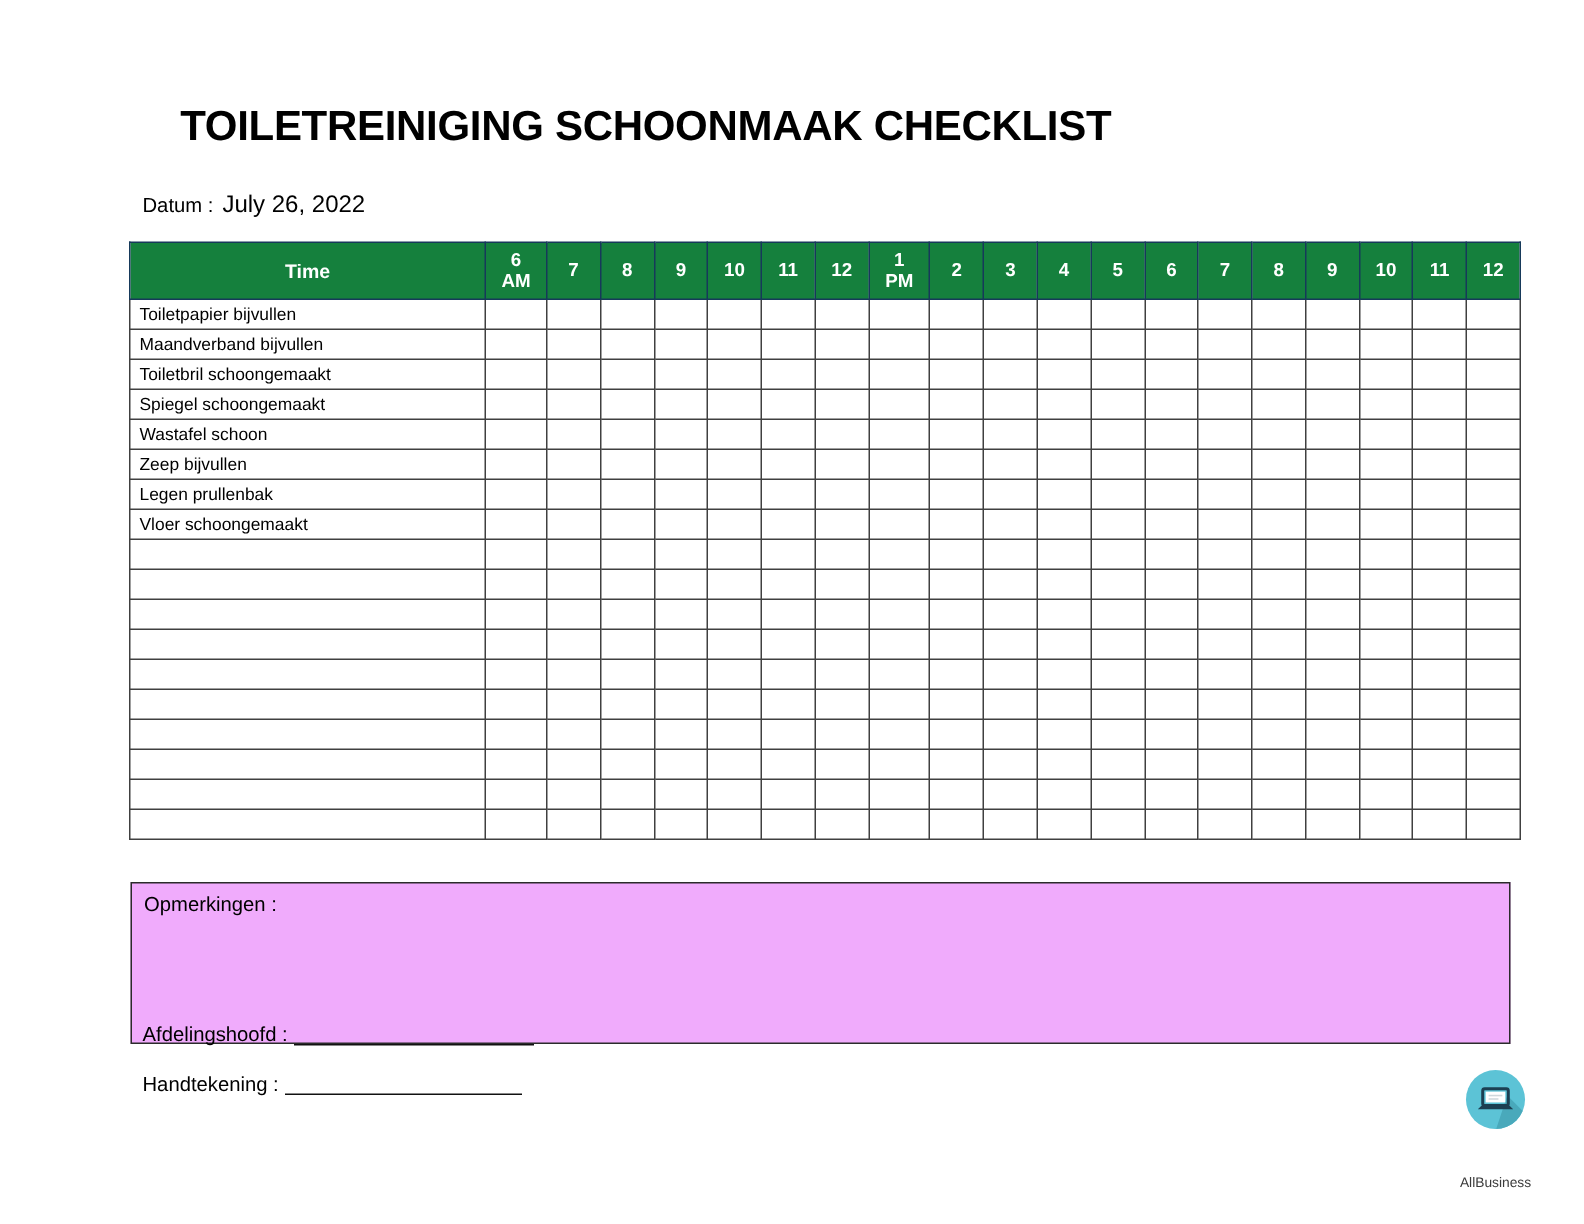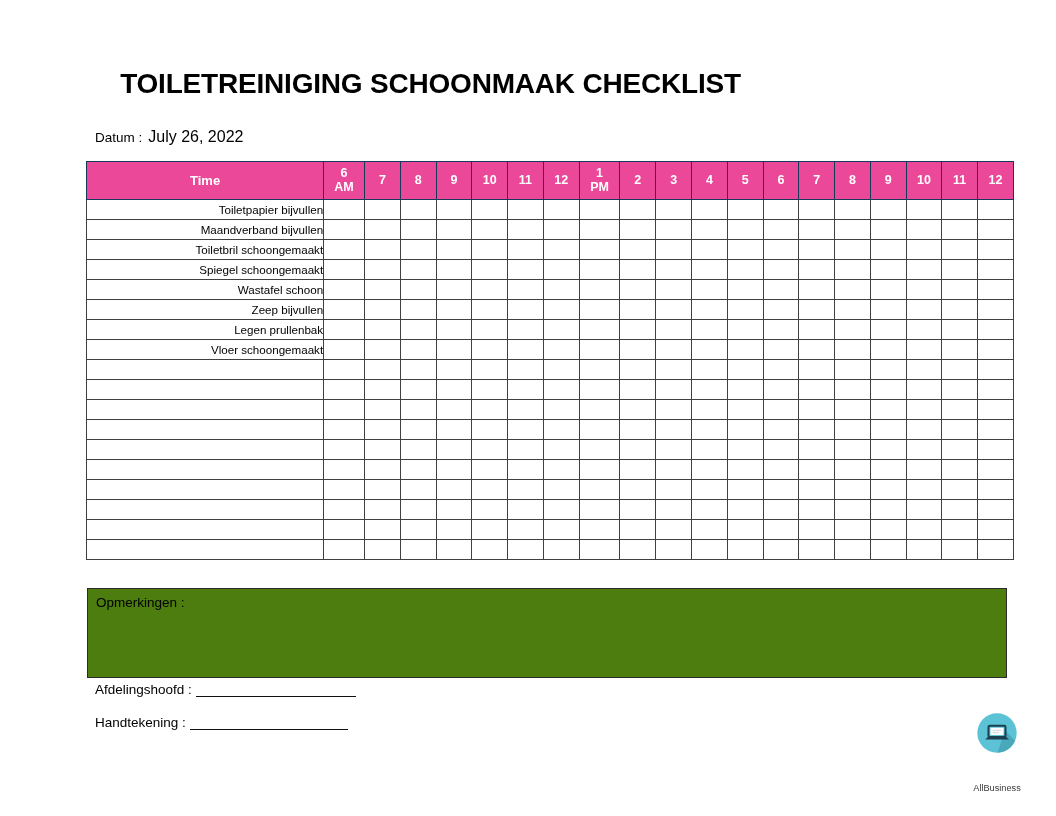--- a/index.html
+++ b/index.html
@@ -60,21 +60,21 @@
     width: 927px;
     border: 1.5px solid #2b2b2b;
   }
   table.checklist th,
   table.checklist td {
     border: 1px solid #404040;
     padding: 0;
     margin: 0;
   }
   table.checklist thead th {
-    background: #ec4899;
+    background: #15803d;
     color: #ffffff;
     font-size: 12.5px;
     font-weight: bold;
     text-align: center;
     height: 37px;
     line-height: 1.05;
     border-color: #16395a;
     border-bottom: 1.5px solid #16395a;
   }
   table.checklist thead th.time-head {
@@ -85,38 +85,38 @@
   }
   table.checklist thead th .mer {
     display: block;
     text-align: center;
   }
   table.checklist tbody td {
     height: 19px;
     background: #ffffff;
   }
   table.checklist tbody td.task {
-    text-align: right;
+    text-align: left;
     padding-left: 6px;
     font-size: 11.6px;
     white-space: nowrap;
     overflow: hidden;
     color: #000000;
   }
 
   
   #remarks-box {
     position: absolute;
     left: 87px;
     top: 588px;
     width: 920px;
-    height: 90px;
+    height: 108px;
     box-sizing: border-box;
     border: 1.2px solid #2b2b2b;
-    background: #4d7c0f;
+    background: #f0abfc;
   }
   #remarks-label {
     position: absolute;
     left: 8px;
     top: 6px;
     font-size: 13.5px;
     color: #000000;
   }
 
   

